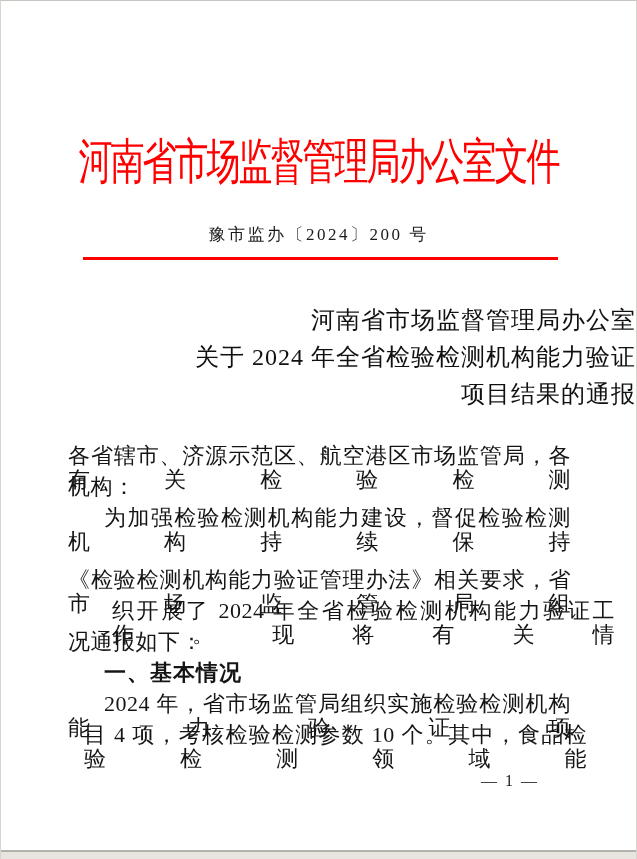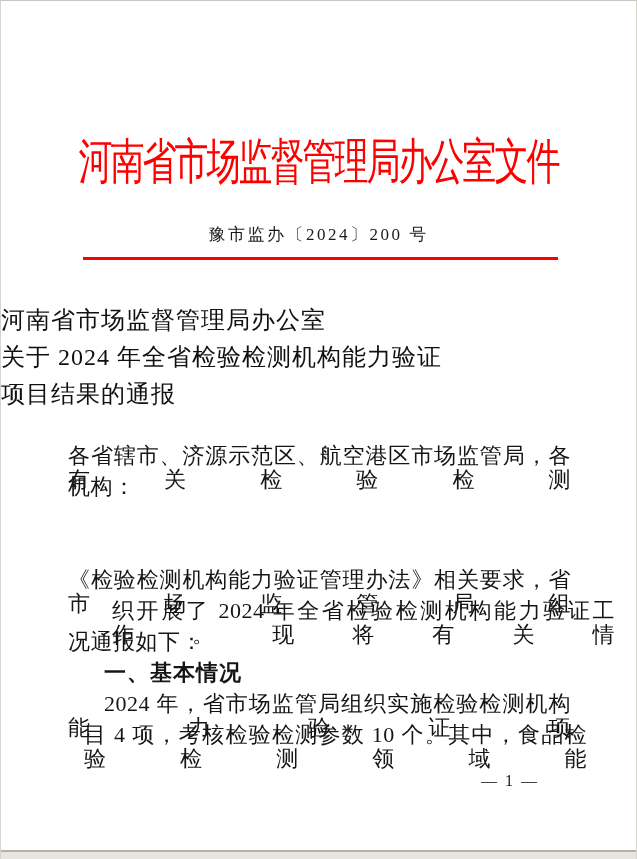--- a/index.html
+++ b/index.html
@@ -38,21 +38,21 @@
     letter-spacing:2.5px;
     color:#1a1a1a;
   }
   .red-line {
     position:absolute; top:256px; left:82px;
     width:475px; height:3px;
     background:#fe0000;
   }
   .doc-title {
     position:absolute; top:301px; left:0; width:100%;
-    text-align:left;
+    text-align:right;
     font-size:24px;
     line-height:37px;
     letter-spacing:1px;
     color:#101010;
   }
   .line {
     position:absolute; left:67px; width:503px;
     font-size:22px;
     line-height:24px;
     letter-spacing:0.5px;
@@ -99,20 +99,21 @@
   <div class="doc-title">
     <div>河南省市场监督管理局办公室</div>
     <div>关于 2024 年全省检验检测机构能力验证</div>
     <div>项目结果的通报</div>
   </div>
 
   <div class="line t1">各省辖市、济源示范区、航空港区市场监管局，各有关检验检测</div>
 
   <div class="line t2 short">机构：</div>
 
+  <div class="line t3 indent">为加强检验检测机构能力建设，督促检验检测机构持续保持</div>
 
 
   <div class="line t5">《检验检测机构能力验证管理办法》相关要求，省市场监管局组</div>
 
   <div class="line t6">织开展了 2024 年全省检验检测机构能力验证工作。现将有关情</div>
 
   <div class="line t7 short">况通报如下：</div>
 
   <div class="line t8 short indent heading">一、基本情况</div>
 

